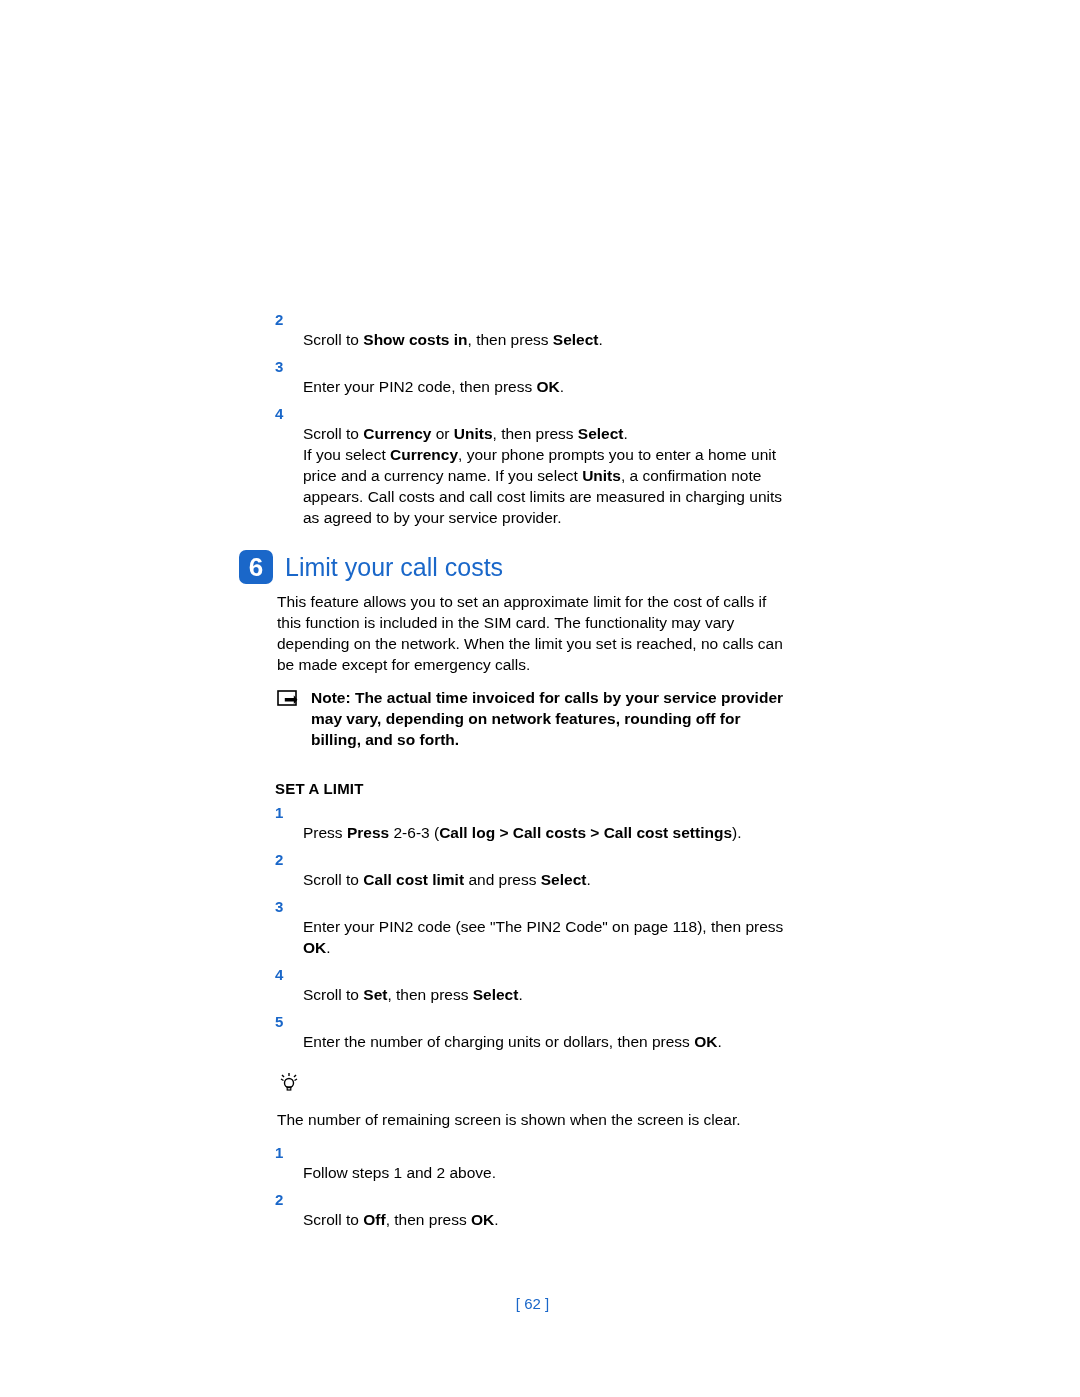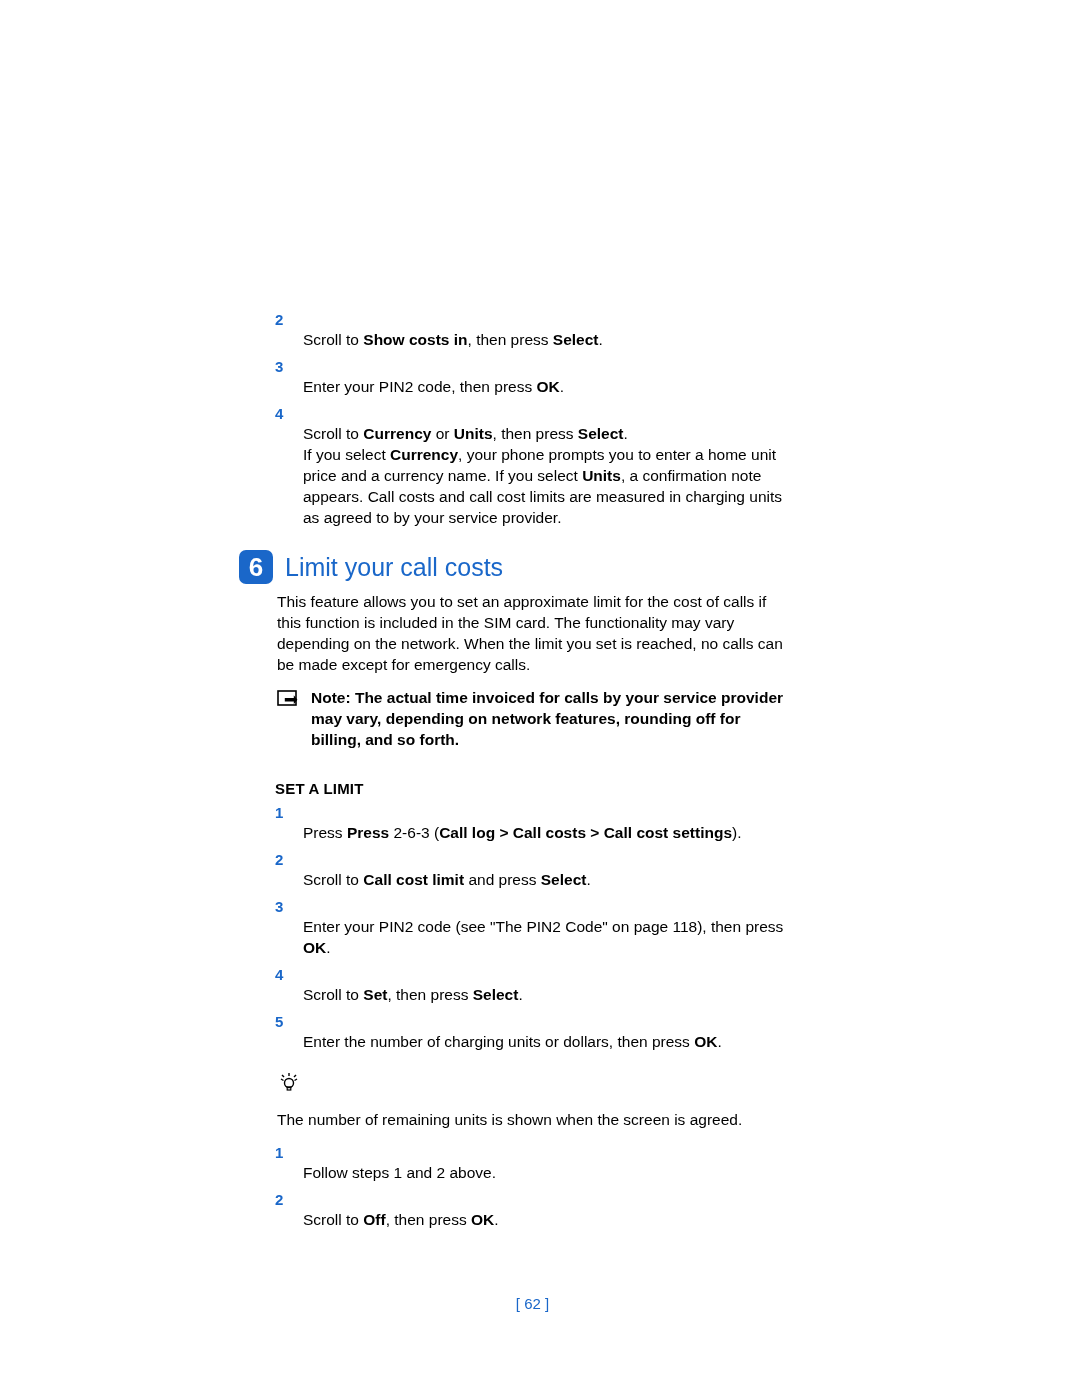--- a/index.html
+++ b/index.html
@@ -172,21 +172,21 @@
         <rect x="9.2" y="15" width="3.6" height="3" fill="none" stroke="#000" stroke-width="1.2"></rect>
         <line x1="11" y1="1" x2="11" y2="4" stroke="#000" stroke-width="1.4"></line>
         <line x1="3" y1="7" x2="5.5" y2="8.5" stroke="#000" stroke-width="1.4"></line>
         <line x1="19" y1="7" x2="16.5" y2="8.5" stroke="#000" stroke-width="1.4"></line>
         <line x1="4" y1="3" x2="6" y2="5" stroke="#000" stroke-width="1.4"></line>
         <line x1="18" y1="3" x2="16" y2="5" stroke="#000" stroke-width="1.4"></line>
       </svg>
     </div>
   </div>
 
-  <div class="body-text">The number of remaining units is shown when the screen is agreed.</div>
+  <div class="body-text">The number of remaining screen is shown when the screen is clear.</div>
 
   <div class="step-list">
     <div class="step-row">
       <div class="step-num">1</div>
       <div class="step-text">Follow steps 1 and 2 above.</div>
     </div>
     <div class="step-row">
       <div class="step-num">2</div>
       <div class="step-text">Scroll to <b>Off</b>, then press <b>OK</b>.</div>
     </div>

